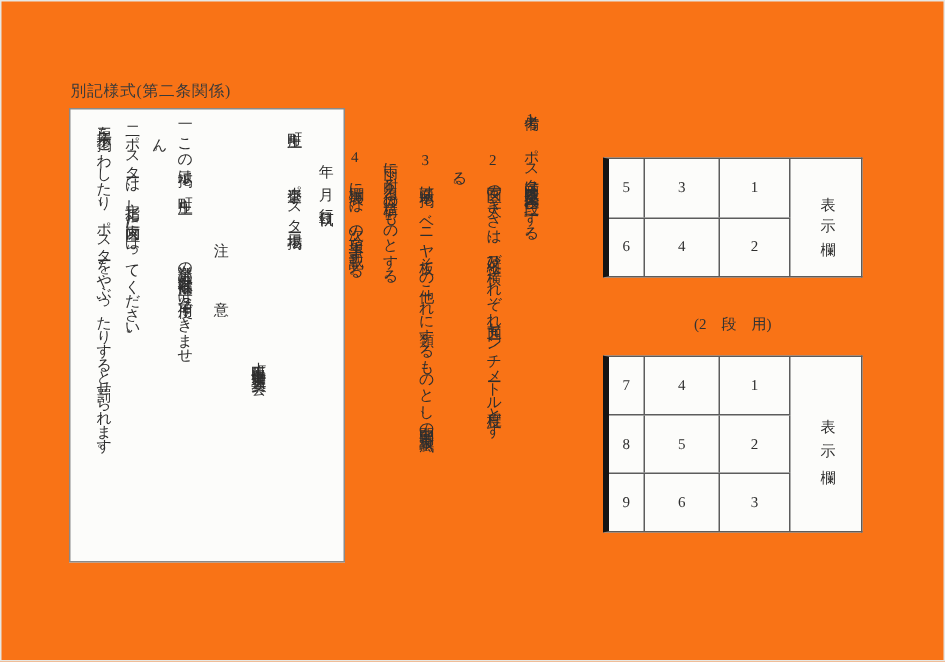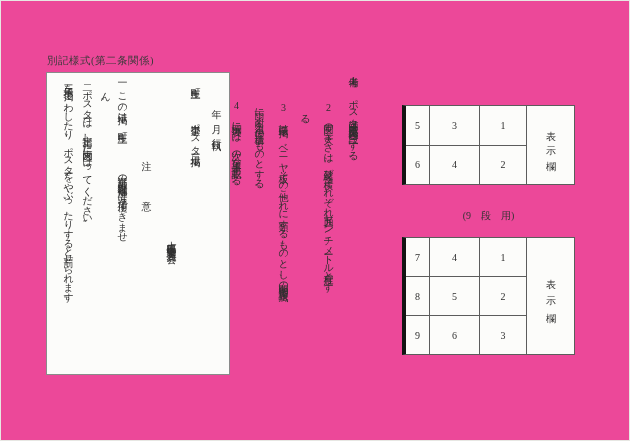--- a/index.html
+++ b/index.html
@@ -4,21 +4,21 @@
 <style>
   html,body{margin:0;padding:0;}
   body{
     width:630px;height:441px;
     background:#f6f6f4;
     font-family:"Liberation Serif","DejaVu Serif",serif;
     color:#333;
   }
   .page{
     position:relative;width:630px;height:441px;overflow:hidden;
-    background:#ec4899;
+    background:#f97316;
     box-shadow:inset 0 0 0 1px #e7e7e3;
   }
   .form-label{
     position:absolute;left:47px;top:54px;
     font-size:10.5px;color:#3a3a3a;letter-spacing:.5px;
   }
   .form-box{
     position:absolute;left:46px;top:72px;width:182px;height:301px;
     border:1px solid #8a8a8a;background:#fcfcfa;
   }
@@ -116,21 +116,21 @@
         <div class="pcell w-narrow">6</div>
         <div class="pcell w-mid">4</div>
         <div class="pcell w-wide">2</div>
       </div>
     </div>
     <div class="side-cell">
       <span class="side-label ls15">表示欄</span>
     </div>
   </div>
 
-  <div class="tcaption cap2">(9　段　用)</div>
+  <div class="tcaption cap2">(2　段　用)</div>
   <div class="ptable pt2">
     <div class="grid">
       <div class="prow">
         <div class="pcell w-narrow">7</div>
         <div class="pcell w-mid">4</div>
         <div class="pcell w-wide">1</div>
       </div>
       <div class="prow">
         <div class="pcell w-narrow">8</div>
         <div class="pcell w-mid">5</div>

